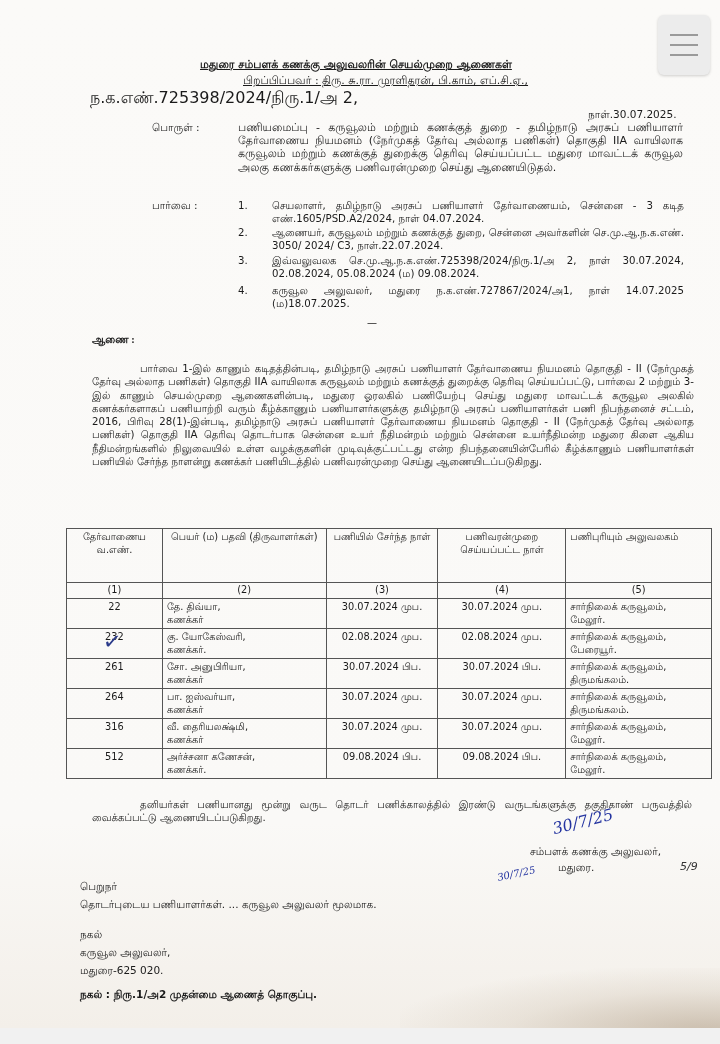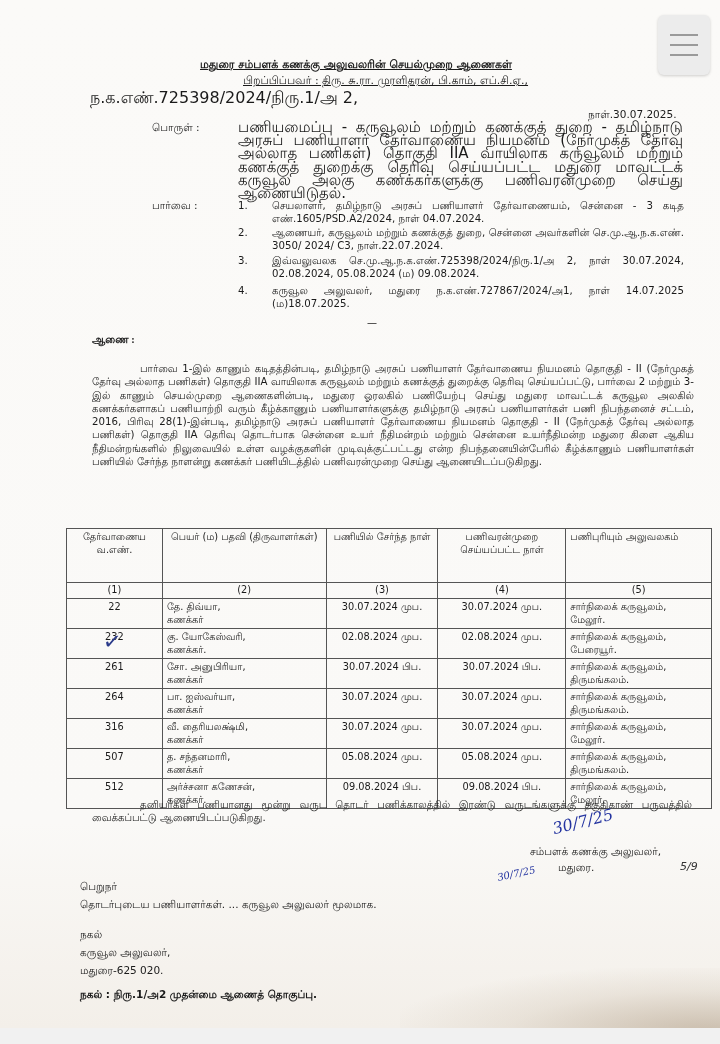--- a/index.html
+++ b/index.html
@@ -25,21 +25,21 @@
   }
   .menu-btn span { display: block; width: 28px; height: 2px; background: #9a9a9a; }
 
   .t { position: absolute; font-size: 10.5px; line-height: 13px; white-space: nowrap; }
   .hdr1 { left: 200px; top: 58px; font-size: 11px; font-weight: bold; text-decoration: underline; }
   .hdr2 { left: 243px; top: 74px; font-size: 11px; font-weight: normal; text-decoration: underline; }
   .refno { left: 90px; top: 91px; font-size: 16px; }
   .date { left: 588px; top: 108px; font-size: 10.5px; }
 
   .subject-label { left: 152px; top: 121px; }
-  .subject-text { position: absolute; left: 238px; top: 121px; width: 445px; font-size: 15px; line-height: 13.2px; text-align: justify; }
+  .subject-text { position: absolute; left: 238px; top: 121px; width: 445px; font-size: 11px; line-height: 13.2px; text-align: justify; }
   .refs-label { left: 152px; top: 199px; }
   .ref-item { position: absolute; left: 238px; width: 450px; font-size: 10.2px; line-height: 13.2px; }
   .ref-item .num { position: absolute; left: 0; top: 0; }
   .ref-item .txt { position: absolute; left: 34px; top: 0; width: 412px; text-align: justify; }
   .dash { left: 367px; top: 316px; font-size: 10px; }
 
   .order-label { left: 92px; top: 333px; font-weight: bold; font-family: Liberation Serif, serif; }
   .order-para { position: absolute; left: 92px; top: 350px; width: 602px; font-size: 10.2px; line-height: 13.3px; text-align: justify; text-indent: 48px; margin-top: 12px; }
 
   table.grid {
@@ -187,33 +187,20 @@
             <div>கணக்கர்</div>
           </td>
         <td class="c">30.07.2024 முப.</td>
         <td class="c">30.07.2024 முப.</td>
         <td>
             <div>சார்நிலைக் கருவூலம்,</div>
             <div>மேலூர்.</div>
           </td>
       </tr>
       <tr>
-        <td class="n">507</td>
-        <td>
-            <div>த. சந்தனமாரி,</div>
-            <div>கணக்கர்</div>
-          </td>
-        <td class="c">05.08.2024 முப.</td>
-        <td class="c">05.08.2024 முப.</td>
-        <td>
-            <div>சார்நிலைக் கருவூலம்,</div>
-            <div>திருமங்கலம்.</div>
-          </td>
-      </tr>
-      <tr>
         <td class="n">512</td>
         <td>
             <div>அர்ச்சனா கணேசன்,</div>
             <div>கணக்கர்.</div>
           </td>
         <td class="c">09.08.2024 பிப.</td>
         <td class="c">09.08.2024 பிப.</td>
         <td>
             <div>சார்நிலைக் கருவூலம்,</div>
             <div>மேலூர்.</div>

